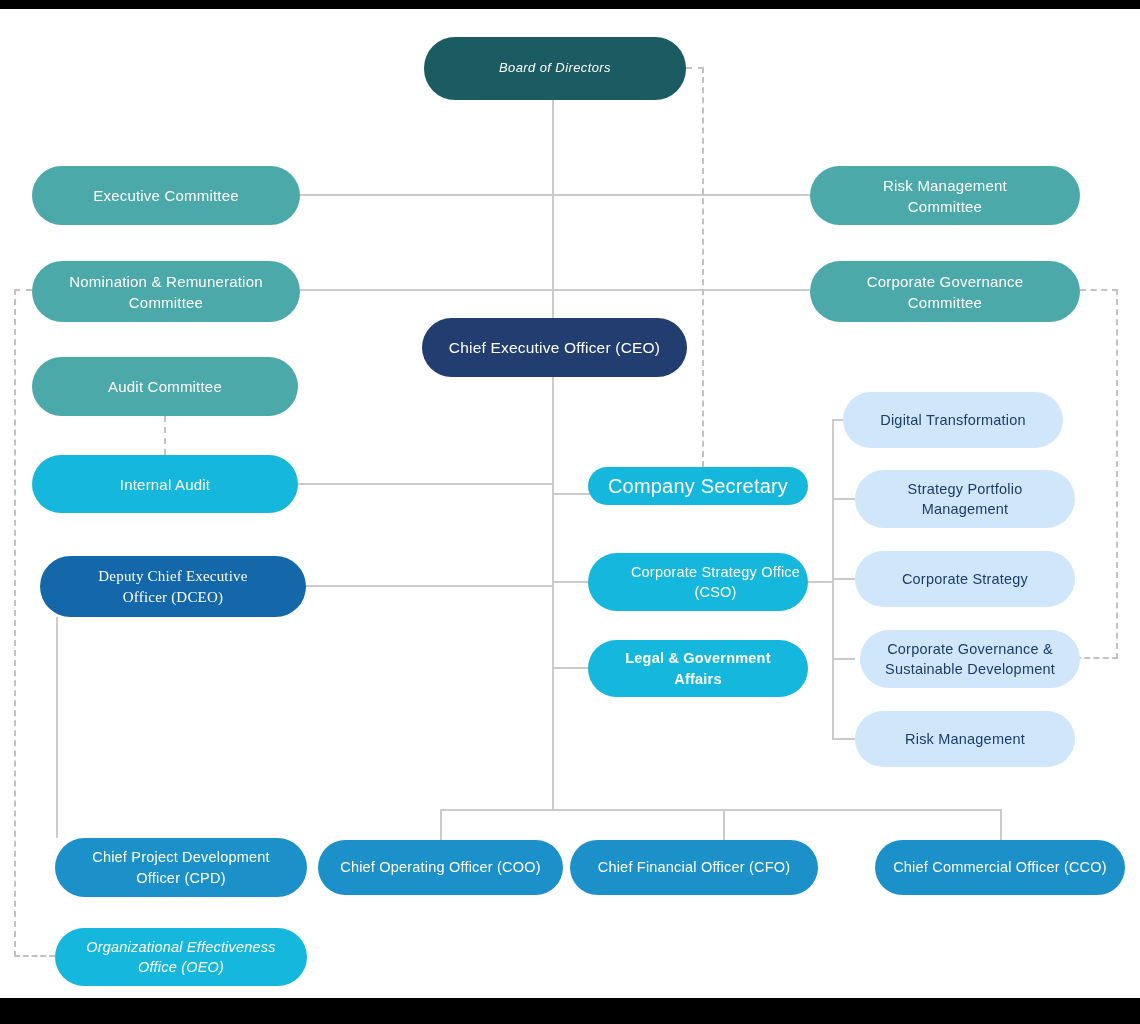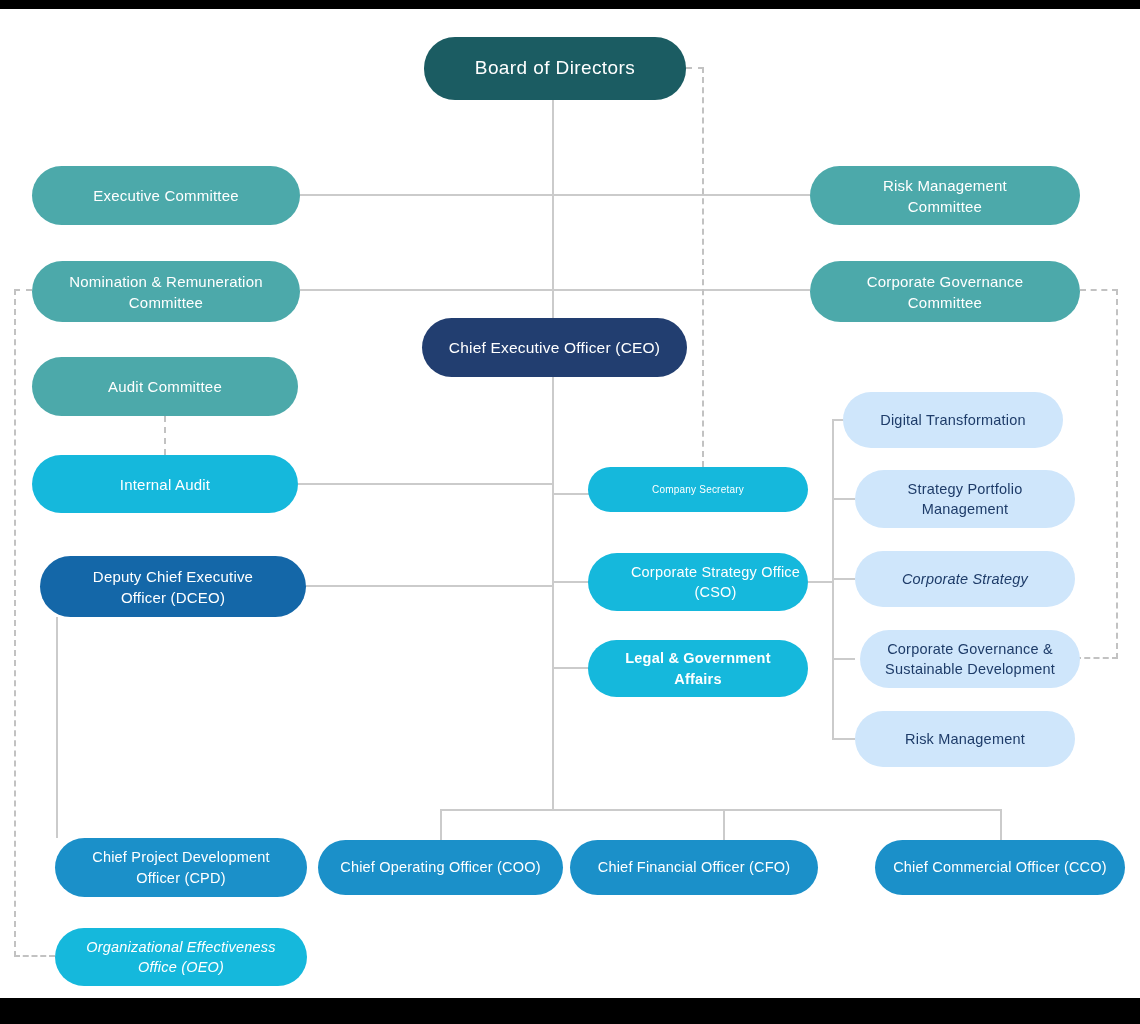--- a/index.html
+++ b/index.html
@@ -17,50 +17,50 @@
   .lnd-h{position:absolute;height:0;border-top:2px dashed var(--line_dashed,#c2c2c2);}
   .lnd-v{position:absolute;width:0;border-left:2px dashed var(--line_dashed,#c2c2c2);}
 
   
   .node{
     position:absolute;display:flex;align-items:center;justify-content:center;
     text-align:center;border-radius:31px;color:#ffffff;font-size:15px;line-height:1.4;
     letter-spacing:.2px;
   }
   .node .lbl{display:block;}
-  .c-board{background:var(--board,#1b5c62);font-size:19px;font-weight:500;letter-spacing:.4px;}
+  .c-board{background:var(--board,#1b5c62);font-size:13px;font-weight:500;letter-spacing:.4px;font-style:italic;}
   .c-committee{background:var(--committee,#4ca9aa);}
   .c-ceo{background:var(--ceo,#223e70);font-size:15.5px;}
   .c-cyan{background:var(--cyan,#15b8dc);}
   .c-deputy{background:var(--deputy,#1467a8);}
   .c-officer{background:var(--officer,#1b90c9);font-size:14.5px;}
   .c-light{background:var(--light,#cfe6fb);color:var(--light_text,#1e3c69);font-size:14.5px;}
 
   .n-board{left:424px;top:37px;width:262px;height:63px;}
   .n-exec{left:32px;top:166px;width:268px;height:59px;}
   .n-rmc{left:810px;top:166px;width:270px;height:59px;}
   .n-rmc .lbl{max-width:170px;}
   .n-nrc{left:32px;top:261px;width:268px;height:61px;}
   .n-nrc .lbl{max-width:205px;text-align:center;}
   .n-cgc{left:810px;top:261px;width:270px;height:61px;}
   .n-cgc .lbl{max-width:170px;}
   .n-ceo{left:422px;top:318px;width:265px;height:59px;}
   .n-audit{left:32px;top:357px;width:266px;height:59px;}
   .n-ia{left:32px;top:455px;width:266px;height:58px;}
-  .n-dceo{left:40px;top:556px;width:266px;height:61px;}
+  .n-dceo{left:40px;top:556px;width:266px;height:61px;font-family:Liberation Serif, serif;}
   .n-dceo .lbl{max-width:180px;}
-  .n-cosec{left:588px;top:467px;width:220px;height:45px;font-size:10px;}
+  .n-cosec{left:588px;top:467px;width:220px;height:38px;font-size:20px;}
   .n-cso{left:588px;top:553px;width:220px;height:58px;font-size:14.5px;}
   .n-cso .lbl{max-width:185px;margin-left:35px;}
   .n-legal{left:588px;top:640px;width:220px;height:57px;font-size:14.5px;}
   .n-legal .lbl{max-width:150px;font-weight:bold;}
   .n-dt{left:843px;top:392px;width:220px;height:56px;}
   .n-spm{left:855px;top:470px;width:220px;height:58px;}
   .n-spm .lbl{max-width:140px;}
-  .n-cs{left:855px;top:551px;width:220px;height:56px;font-style:italic;}
+  .n-cs{left:855px;top:551px;width:220px;height:56px;}
   .n-cgsd{left:860px;top:630px;width:220px;height:58px;}
   .n-cgsd .lbl{max-width:182px;}
   .n-rm{left:855px;top:711px;width:220px;height:56px;}
   .n-cpd{left:55px;top:838px;width:252px;height:59px;}
   .n-cpd .lbl{max-width:192px;}
   .n-coo{left:318px;top:840px;width:245px;height:55px;}
   .n-cfo{left:570px;top:840px;width:248px;height:55px;}
   .n-cco{left:875px;top:840px;width:250px;height:55px;}
   .n-oeo{left:55px;top:928px;width:252px;height:58px;font-size:14.5px;font-style:italic;}
   .n-oeo .lbl{max-width:208px;}

